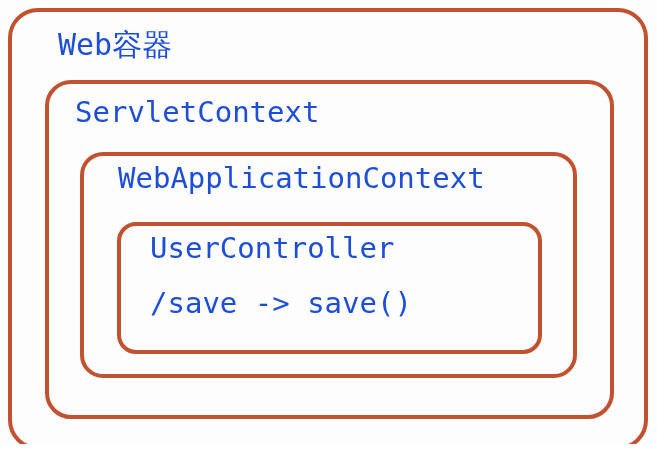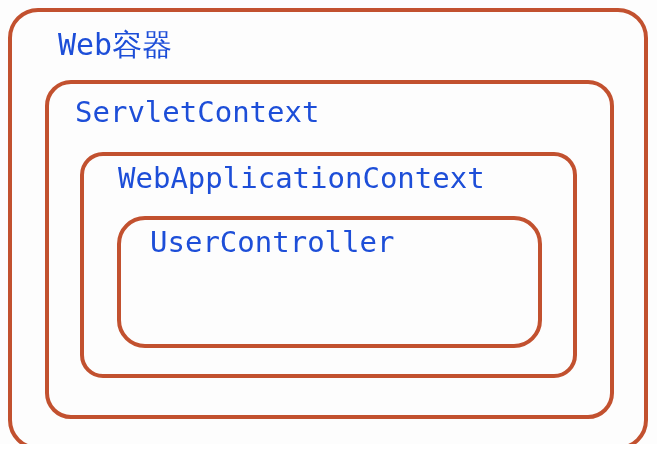--- a/index.html
+++ b/index.html
@@ -32,23 +32,23 @@
     width: 569px; height: 339px;
     border-radius: 26px;
     padding-left: 24px;
   }
   .box-webapp {
     left: 31px; top: 68px;
     width: 497px; height: 226px;
     border-radius: 23px;
   }
   .box-user {
-    left: 33px; top: 60px;
+    left: 33px; top: 66px;
     width: 425px; height: 132px;
-    border-radius: 28px;
+    border-radius: 19px;
   }
   .label {
     position: absolute;
     white-space: nowrap;
     line-height: 36px;
     letter-spacing: 0px;
   }
   .label-web-container {
     left: 46px; top: 15px;
     font-size: 30px;
@@ -80,19 +80,20 @@
     <div class="label label-web-container">Web容器</div>
 
     <div class="box box-servlet">
       <div class="label label-servlet">ServletContext</div>
 
       <div class="box box-webapp">
         <div class="label label-webapp">WebApplicationContext</div>
 
         <div class="box box-user">
           <div class="label label-user">UserController</div>
+          <div class="label label-mapping">/save -&gt; save()</div>
         </div>
 
       </div>
     </div>
   </div>
 
 </div>
 
 </body></html>

